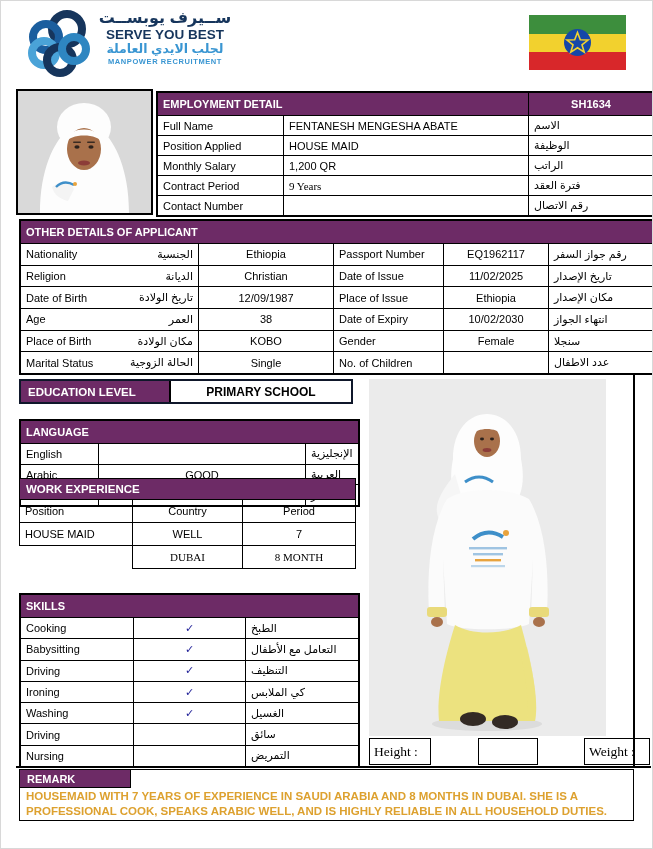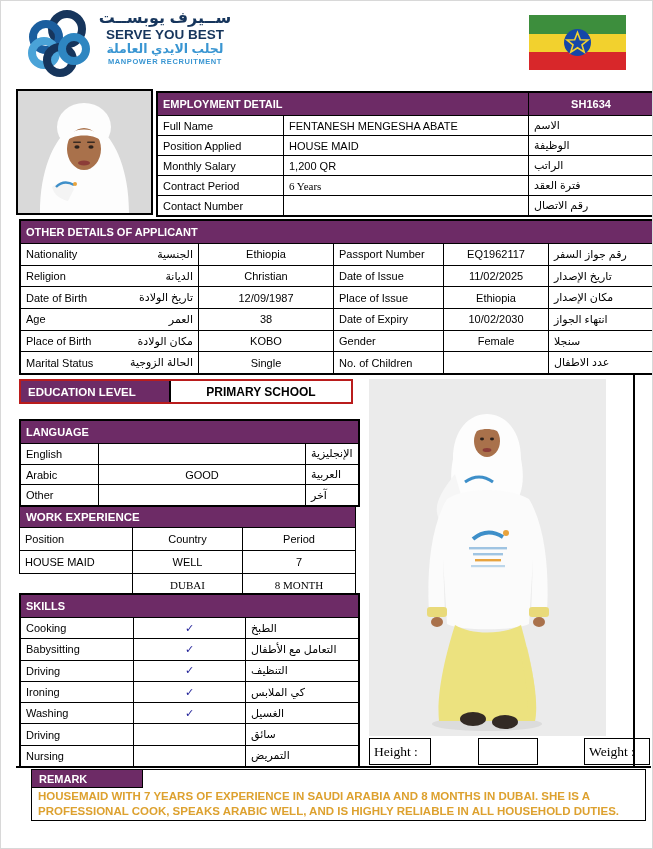--- a/index.html
+++ b/index.html
@@ -23,45 +23,45 @@
   .cen{justify-content:center;text-align:left;}
   .rgt{justify-content:flex-end;text-align:right;}
   .sb{justify-content:space-between;}
   .serif{font-family:"Liberation Serif","DejaVu Serif",serif;font-size:12.5px;}
   .chk{color:#1e1e96;font-weight:bold;font-style:italic;font-size:15px;}
   
   #emp{left:155px;top:90px;width:495px;grid-template-columns:125px 245px 125px;grid-template-rows:22px repeat(5,20px);}
   
   #oth{left:18px;top:218px;width:632px;grid-template-columns:177px 135px 110px 105px 105px;grid-template-rows:22px repeat(6,21.7px);}
   
-  #edu{left:18px;top:378px;width:334px;height:25px;position:absolute;display:flex;border:2px solid #b91c1c;box-sizing:border-box;}
+  #edu{left:18px;top:378px;width:334px;height:25px;position:absolute;display:flex;border:2px solid #0f172a;box-sizing:border-box;}
   #edu .e1{width:141px;display:flex;align-items:center;padding-left:7px;}
   #edu .e2{flex:1;display:flex;align-items:center;justify-content:center;font-weight:bold;font-size:12px;border-left:2px solid #000;}
   
   #lang{left:18px;top:418px;width:337px;grid-template-columns:77px 207px 53px;grid-template-rows:22px repeat(3,20.7px);}
   
-  #wx{left:18px;top:505px;width:337px;}
+  #wx{left:18px;top:477px;width:337px;}
   #wx .hdr{height:22px;border:1px solid #000;background:#6d2b66;color:#fff;font-weight:bold;font-size:11.5px;display:flex;align-items:center;padding-left:6px;box-sizing:border-box;}
   #wx .r{display:flex;margin-top:-1px;}
   #wx .c{box-sizing:border-box;border:1px solid #000;margin-left:-1px;height:24px;display:flex;align-items:center;font-size:11px;padding:0 5px;}
   #wx .c.f{margin-left:0;}
   #wx .c1{width:114px;}#wx .c2{width:111px;justify-content:center;}#wx .c3{width:114px;justify-content:center;}
   #wx .open{border:none;}
   
   #skl{left:18px;top:592px;width:337px;grid-template-columns:112px 112px 113px;grid-template-rows:22px repeat(7,21.3px);}
   
   .photo-body{left:368px;top:378px;width:237px;height:357px;background:#ebebeb;}
   #hw{left:368px;top:737px;display:flex;gap:48px;}
   #hw .c{box-sizing:border-box;border:1.5px solid #000;margin-left:-1.5px;height:27px;display:flex;align-items:center;padding:0 4px;
          font-family:"Liberation Serif","DejaVu Serif",serif;font-size:13.5px;background:#fff;}
   #hw .c.f{margin-left:0;}
   .vline{left:632px;top:372px;width:1.5px;height:394px;background:#000;}
   .hline{left:15px;top:765px;width:635px;height:1.5px;background:#000;}
   
-  #rmk{left:30px;top:768px;width:615px;height:52px;border:1px solid #000;box-sizing:border-box;}
+  #rmk{left:18px;top:768px;width:615px;height:52px;border:1px solid #000;box-sizing:border-box;}
   #rmk .rh{width:111px;height:18px;background:#6d2b66;color:#fff;font-weight:bold;font-size:11px;
            display:flex;align-items:center;padding-left:7px;border-right:1px solid #000;border-bottom:1px solid #000;box-sizing:border-box;}
   #rmk .rt{padding:1px 6px;font-size:11.5px;font-weight:bold;color:#dda12f;line-height:1.3;}
   .headshot{left:15px;top:88px;width:137px;height:126px;border:2px solid #000;box-sizing:border-box;background:#d9d9d9;overflow:hidden;}
 </style>
 </head>
 <body>
 
 <div class="page">
 
@@ -115,21 +115,21 @@
 
     <div class="nl">Position Applied</div>
     <div>HOUSE MAID</div>
     <div class="rgt" dir="rtl">الوظيفة</div>
 
     <div class="nl">Monthly Salary</div>
     <div>1,200  QR</div>
     <div class="rgt" dir="rtl">الراتب</div>
 
     <div class="nl">Contract Period</div>
-    <div class="serif">6 Years</div>
+    <div class="serif">9 Years</div>
     <div class="rgt" dir="rtl">فترة العقد</div>
 
     <div class="nl">Contact Number</div>
     <div></div>
     <div class="rgt" dir="rtl">رقم الاتصال</div>
   </div>
 
   <div class="tbl" id="oth">
     <div class="purple nl nt" style="grid-column:1/-1">OTHER DETAILS OF APPLICANT</div>
 

